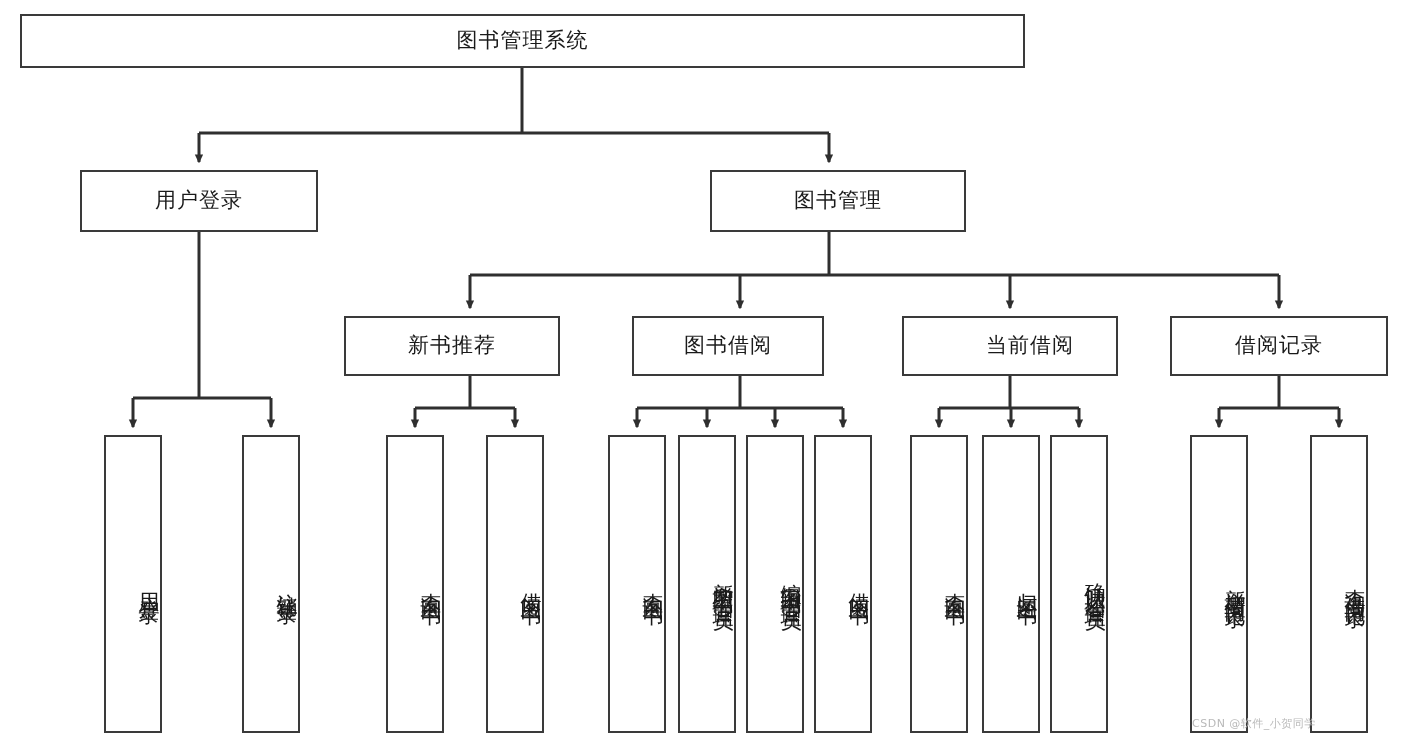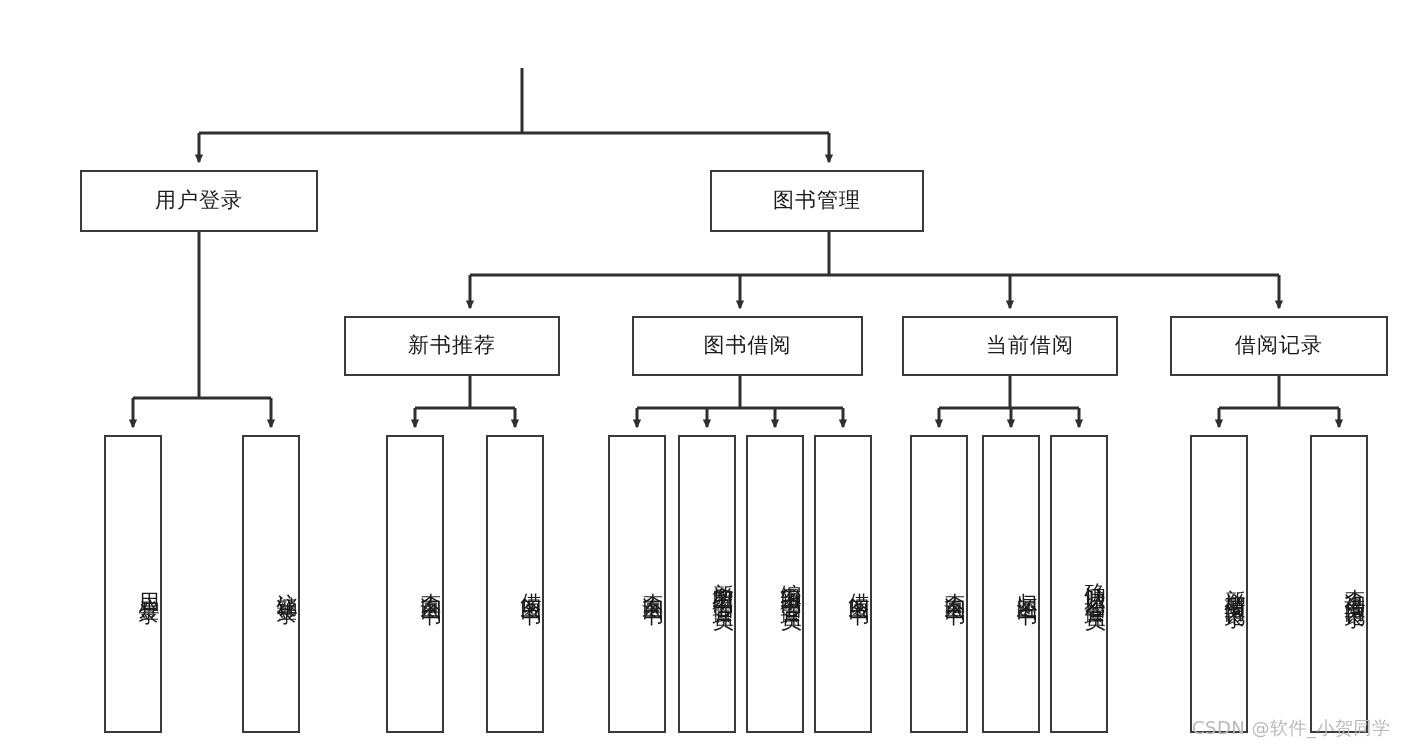--- a/index.html
+++ b/index.html
@@ -52,21 +52,21 @@
     justify-content: center;
   }
   .node.vert .vlabel {
     writing-mode: vertical-rl;
     text-orientation: upright;
     display: block;
     white-space: nowrap;
   }
   .watermark {
     position: absolute;
-    font-size: 18px;
+    font-size: 11px;
     color: #b9b9b9;
     white-space: nowrap;
     letter-spacing: 0.5px;
   }
 </style>
 </head>
 <body>
 
 <div id="canvas">
 
@@ -115,32 +115,35 @@
       <path d="M1011,408 L1011,427" marker-end="url(#arrow)"></path>
       <path d="M1079,408 L1079,427" marker-end="url(#arrow)"></path>
 
       <path d="M1279,376 L1279,408"></path>
       <path d="M1219,408 L1339,408"></path>
       <path d="M1219,408 L1219,427" marker-end="url(#arrow)"></path>
       <path d="M1339,408 L1339,427" marker-end="url(#arrow)"></path>
     </g>
   </svg>
 
+  <div class="node horiz" style="left: 20px; top: 14px; width: 1005px; height: 54px;">
+    <span>图书管理系统</span>
+  </div>
 
   <div class="node horiz" style="left: 80px; top: 170px; width: 238px; height: 62px;">
     <span>用户登录</span>
   </div>
-  <div class="node horiz" style="left: 710px; top: 170px; width: 214px; height: 62px;">
+  <div class="node horiz" style="left: 710px; top: 170px; width: 256px; height: 62px;">
     <span>图书管理</span>
   </div>
 
   <div class="node horiz" style="left: 344px; top: 316px; width: 216px; height: 60px;">
     <span>新书推荐</span>
   </div>
-  <div class="node horiz" style="left: 632px; top: 316px; width: 231px; height: 60px;">
+  <div class="node horiz" style="left: 632px; top: 316px; width: 192px; height: 60px;">
     <span>图书借阅</span>
   </div>
   <div class="node horiz" style="left: 902px; top: 316px; width: 216px; height: 60px; padding-left: 40px;">
     <span>当前借阅</span>
   </div>
   <div class="node horiz" style="left: 1170px; top: 316px; width: 218px; height: 60px; text-align: right;">
     <span>借阅记录</span>
   </div>
 
   <div class="node vert" style="left: 104px; top: 435px; width: 58px; height: 298px;">

